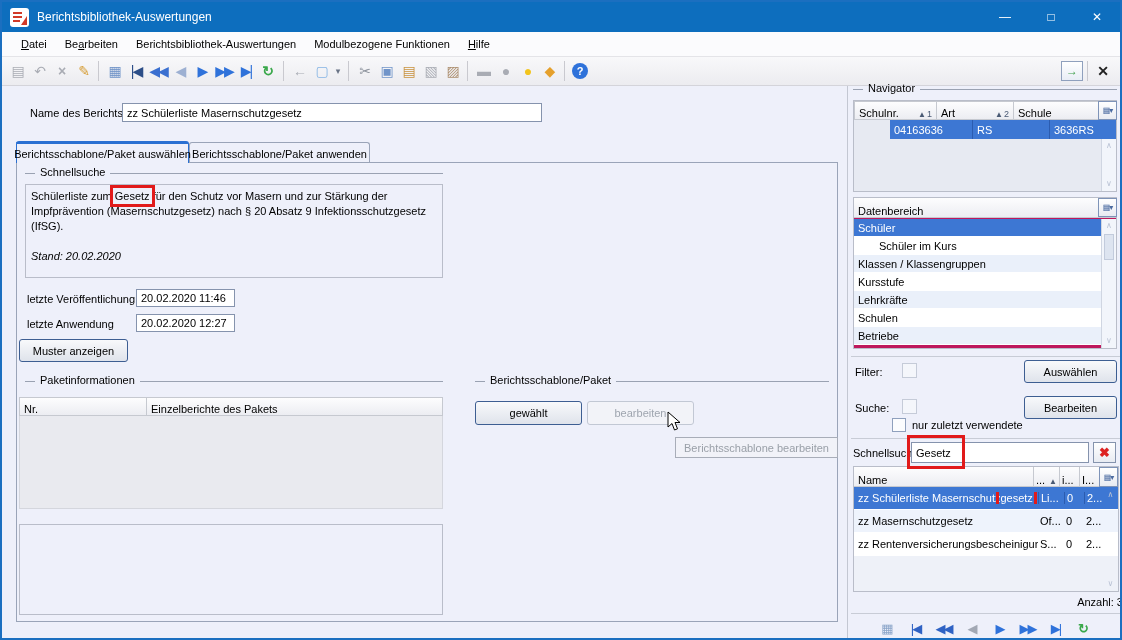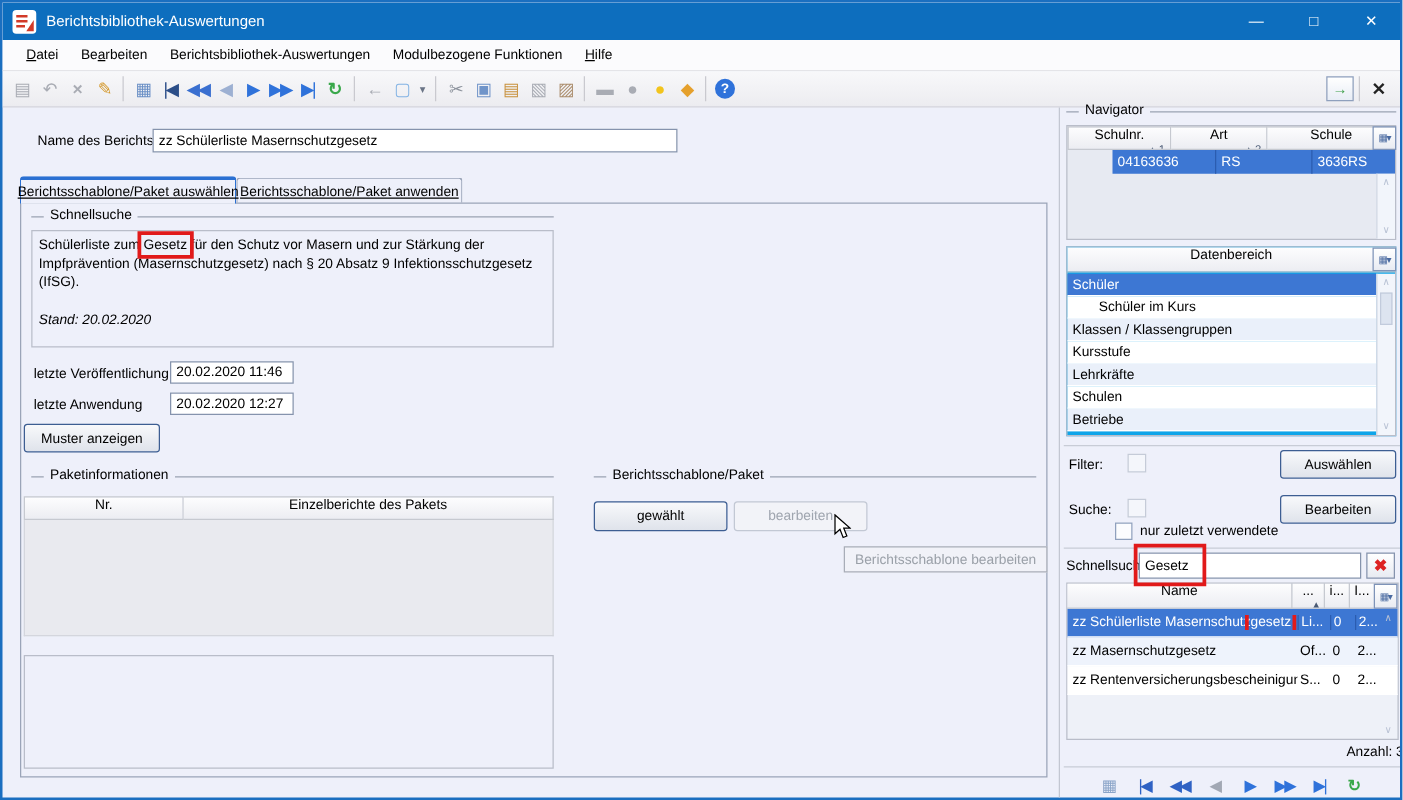--- a/index.html
+++ b/index.html
@@ -32,31 +32,31 @@
   .rightpanel{position:absolute;left:845px;top:0;width:275px;height:554px;border-left:1px solid #c3c7d2;}
   .abs{position:absolute;}
   .lbl{white-space:nowrap;}
   .inp{position:absolute;box-sizing:border-box;background:#fff;border:1px solid #8593ad;font-family:"Liberation Sans",sans-serif;font-size:11px;padding:1px 4px;}
   
   .grp{position:absolute;display:flex;align-items:center;}
   .grp .l{width:10px;border-top:1px solid #9aa2b2;}
   .grp .t{padding:0 5px;white-space:nowrap;position:relative;top:-1px;}
   .grp .r{flex:1;border-top:1px solid #9aa2b2;}
   
-  .tab{position:absolute;box-sizing:border-box;height:22px;display:flex;align-items:center;justify-content:center;background:#eef0fa;border:1px solid #9aa4b8;border-bottom:none;border-radius:3px 3px 0 0;padding:0 8px;white-space:nowrap;text-decoration:underline;}
+  .tab{position:absolute;box-sizing:border-box;height:22px;display:flex;align-items:center;justify-content:center;background:#eef0fa;border:1px solid #9aa4b8;border-bottom:none;border-radius:3px 3px 0 0;padding:0 8px;white-space:nowrap;}
   .tab.active{border:1px solid #2a70d2;border-top:3px solid #2a70d2;border-bottom:none;z-index:2;}
   .tabpage{position:absolute;left:14px;top:76px;width:822px;height:460px;box-sizing:border-box;border:1px solid #9aa4b8;background:#eef0fa;}
   .panelbox{position:absolute;box-sizing:border-box;border:1px solid #b9bdc9;background:#eef0fa;}
   .btn{position:absolute;box-sizing:border-box;display:flex;align-items:center;justify-content:center;background:linear-gradient(#f8f9fb,#dfe3eb);border:1px solid #3d5e92;border-radius:3px;font-size:11px;white-space:nowrap;}
   .btn.disabled{background:#f2f3f8;border-color:#c2c8d4;color:#9fa5af;}
   .red-anno{outline:3px solid #e11a1a;outline-offset:2px;}
   .red-anno-box{position:absolute;border:3px solid #e11a1a;pointer-events:none;z-index:9;}
   .tooltip{position:absolute;box-sizing:border-box;background:#f1f2f8;border:1px solid #a8adb8;color:#9aa0a8;display:flex;align-items:center;justify-content:center;white-space:nowrap;}
   
-  .th{box-sizing:border-box;background:linear-gradient(#fdfdfe,#ecedf2);border:1px solid #c6c9d0;display:flex;align-items:center;padding:0 4px;white-space:nowrap;overflow:hidden;flex-direction:column;}
+  .th{box-sizing:border-box;background:linear-gradient(#fdfdfe,#ecedf2);border:1px solid #c6c9d0;display:flex;align-items:flex-end;padding:0 4px;white-space:nowrap;overflow:hidden;}
   .cell{box-sizing:border-box;display:flex;align-items:center;padding:0 4px;white-space:nowrap;overflow:hidden;}
   .row-sel{background:#3d77d3;color:#fff;}
   .sort{margin-left:auto;font-size:8px;color:#4a5a74;display:flex;align-items:center;gap:1px;}
   .sort b{font-size:9px;font-weight:normal;}
   .fcb{position:absolute;box-sizing:border-box;width:19px;height:19px;background:linear-gradient(#ffffff,#e8ebf2);border:1px solid #7e93b8;display:flex;align-items:center;justify-content:center;color:#4a6aa0;font-size:8px;letter-spacing:-1px;}
   .sb{position:absolute;box-sizing:border-box;width:15px;background:#f2f5fb;border-left:1px solid #d0d6e2;}
   .sb-a{height:14px;color:#b9c2d4;text-align:center;font-size:8px;line-height:14px;}
   .sb-t{background:#dde4f0;border:1px solid #c2cbdc;height:24px;margin:1px 2px;}
   .cb{position:absolute;box-sizing:border-box;width:15px;height:15px;background:#fbfcfe;border:1px solid #8fa0bd;}
   .cb.pale{border-color:#c5cbd8;background:#f4f6fb;}
@@ -229,21 +229,21 @@
           <span class="cell" style="width:77px;border-right:1px solid #2b5cb0;">RS</span>
           <span class="cell" style="flex:1;">3636RS</span>
         </div>
         <div class="sb" style="right:0;top:38px;bottom:0;">
           <div class="sb-a">∧</div>
           <div class="sb-a" style="position:absolute;bottom:0;width:100%;">∨</div>
         </div>
       </div>
       <div class="fcb" style="left:250px;top:15px;">▦▾</div>
 
-      <div class="abs" style="left:5px;top:111px;width:264px;height:152px;border:1px solid #b9bdc9;box-sizing:border-box;background:#0ea5e9;">
+      <div class="abs" style="left:5px;top:111px;width:264px;height:152px;border:1px solid #b9bdc9;box-sizing:border-box;background:#be185d;">
         <div class="th" style="height:20px;border:none;border-bottom:1px solid #c6c9d0;">Datenbereich</div>
         <div style="position:absolute;left:0;right:15px;top:21px;bottom:0;">
           <div class="list-row row-sel" style="height:18px;">Schüler</div>
           <div class="list-row" style="height:18px;background:#ffffff;padding-left:25px;">Schüler im Kurs</div>
           <div class="list-row" style="height:18px;background:#eaf0fa;">Klassen / Klassengruppen</div>
           <div class="list-row" style="height:18px;background:#ffffff;">Kursstufe</div>
           <div class="list-row" style="height:18px;background:#eaf0fa;">Lehrkräfte</div>
           <div class="list-row" style="height:18px;background:#ffffff;">Schulen</div>
           <div class="list-row" style="height:18px;background:#eaf0fa;">Betriebe</div>
         </div>

